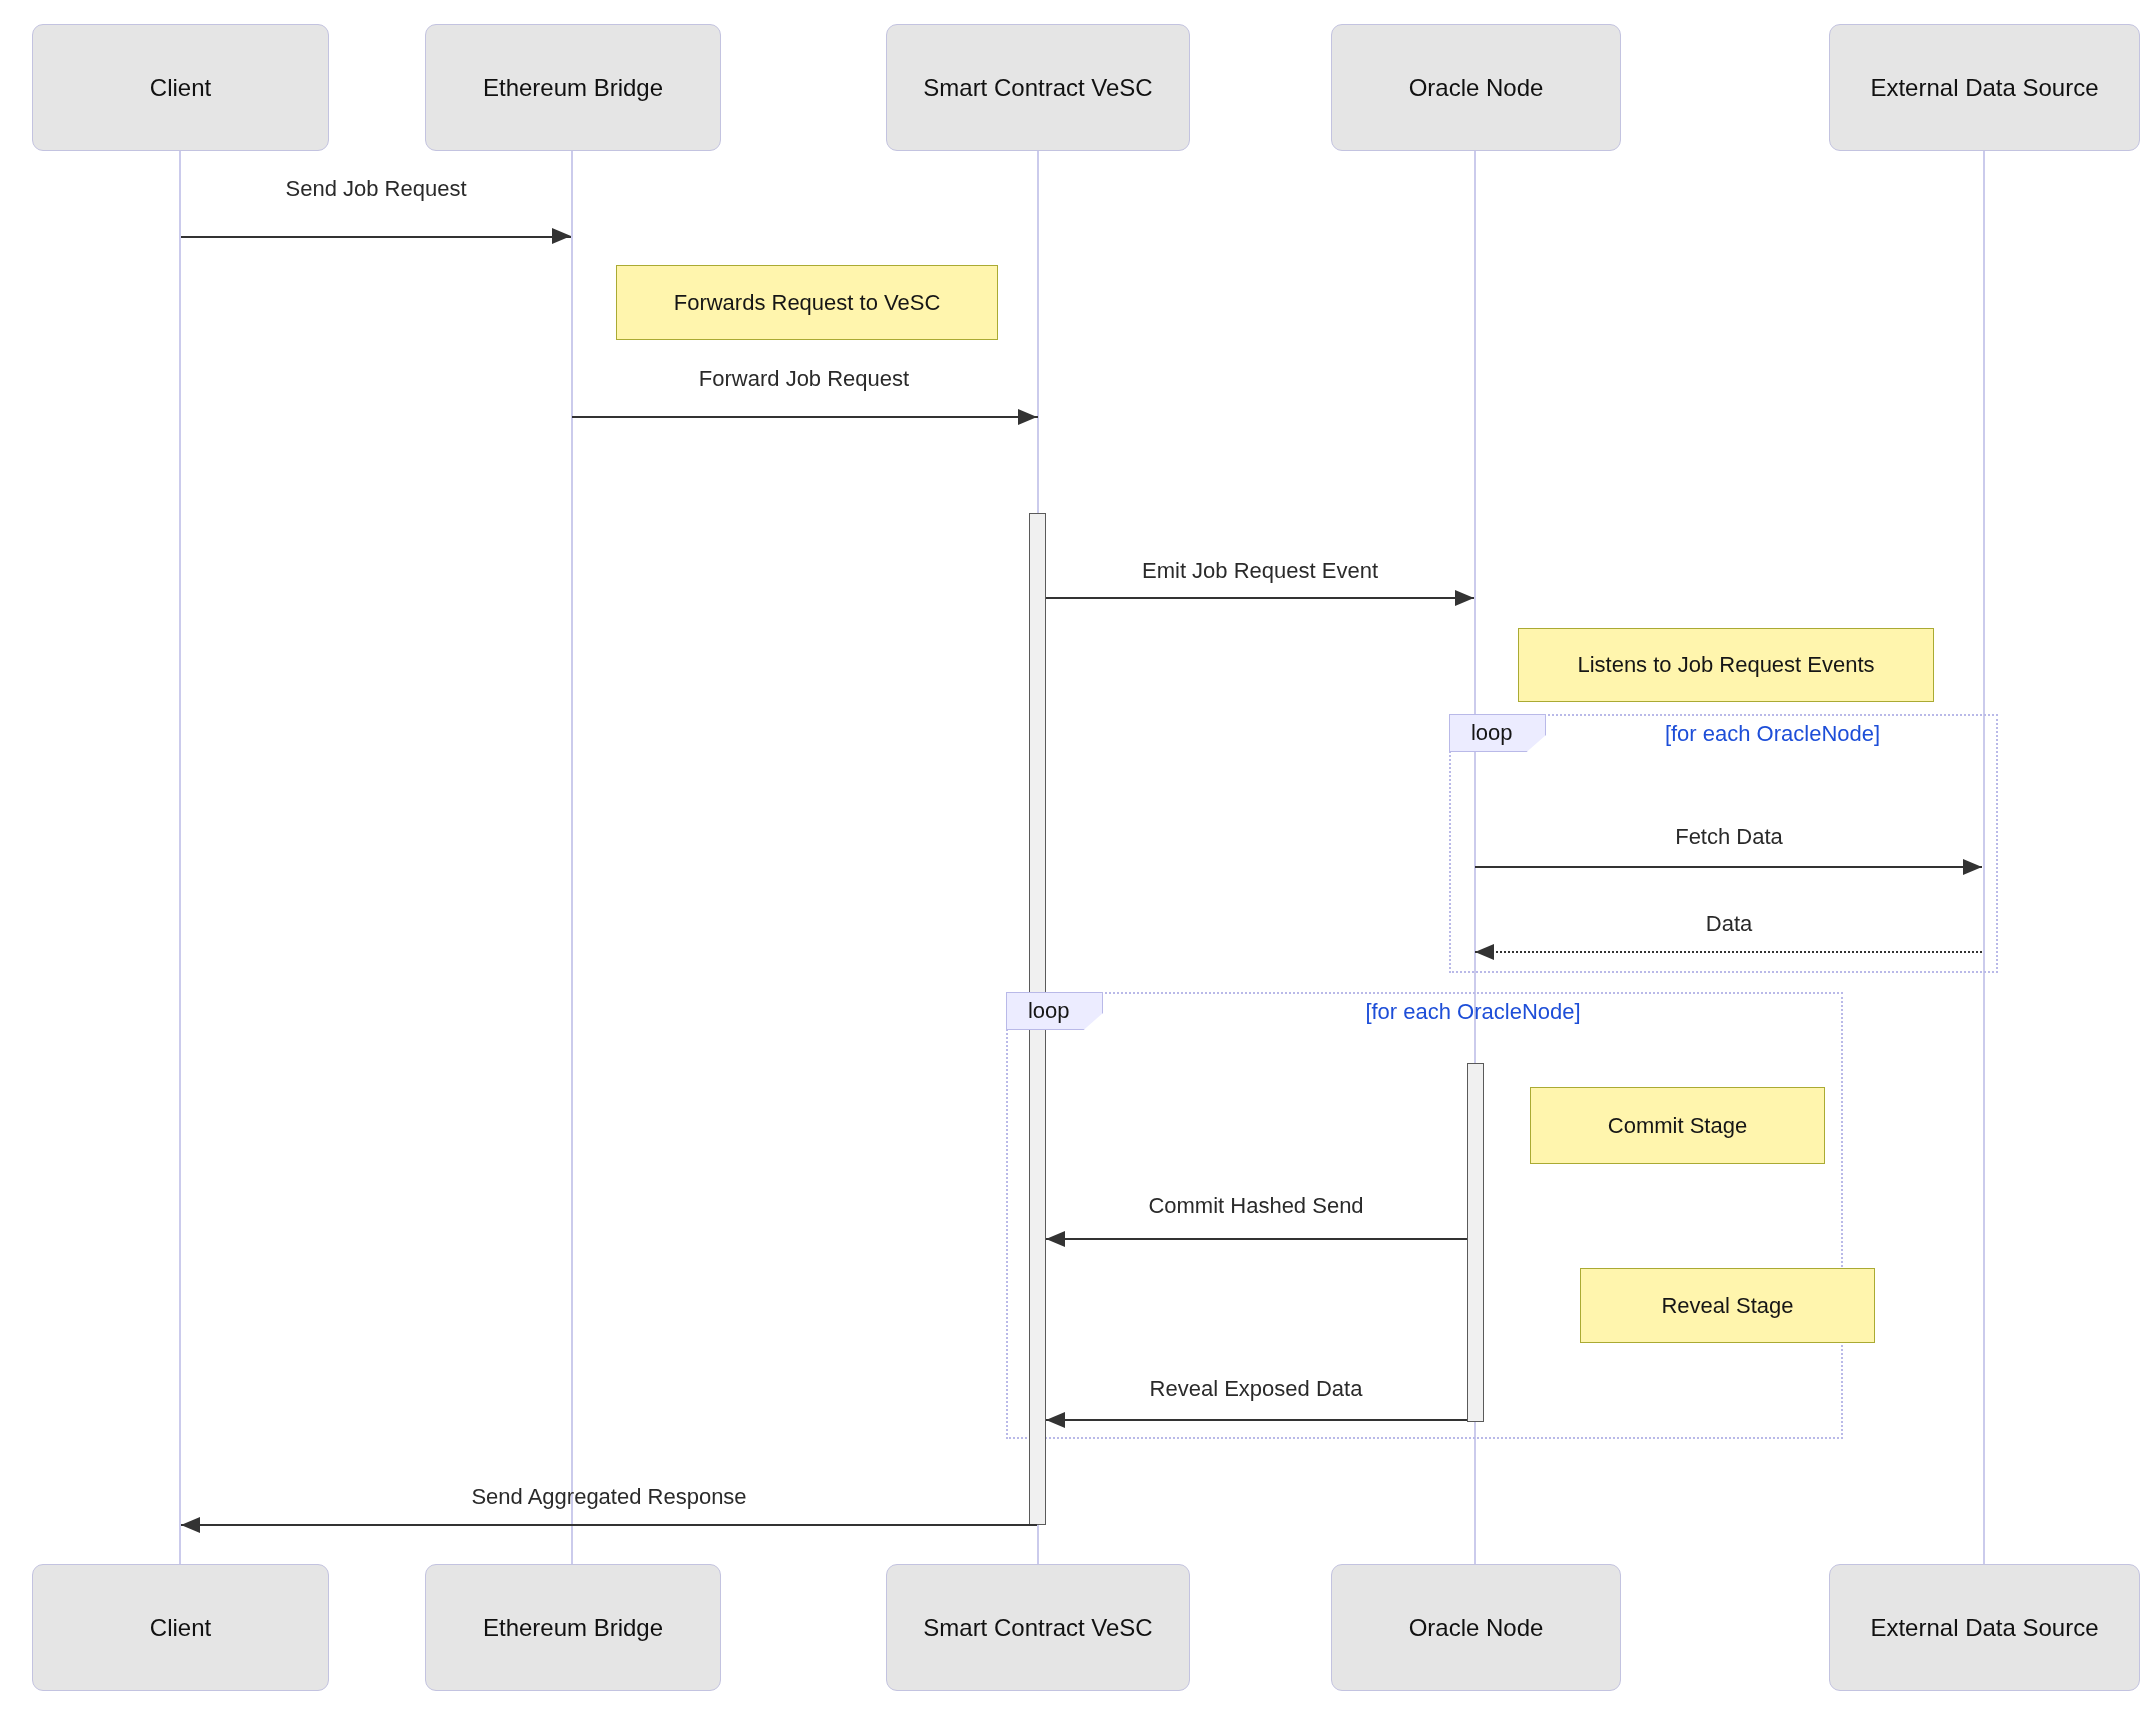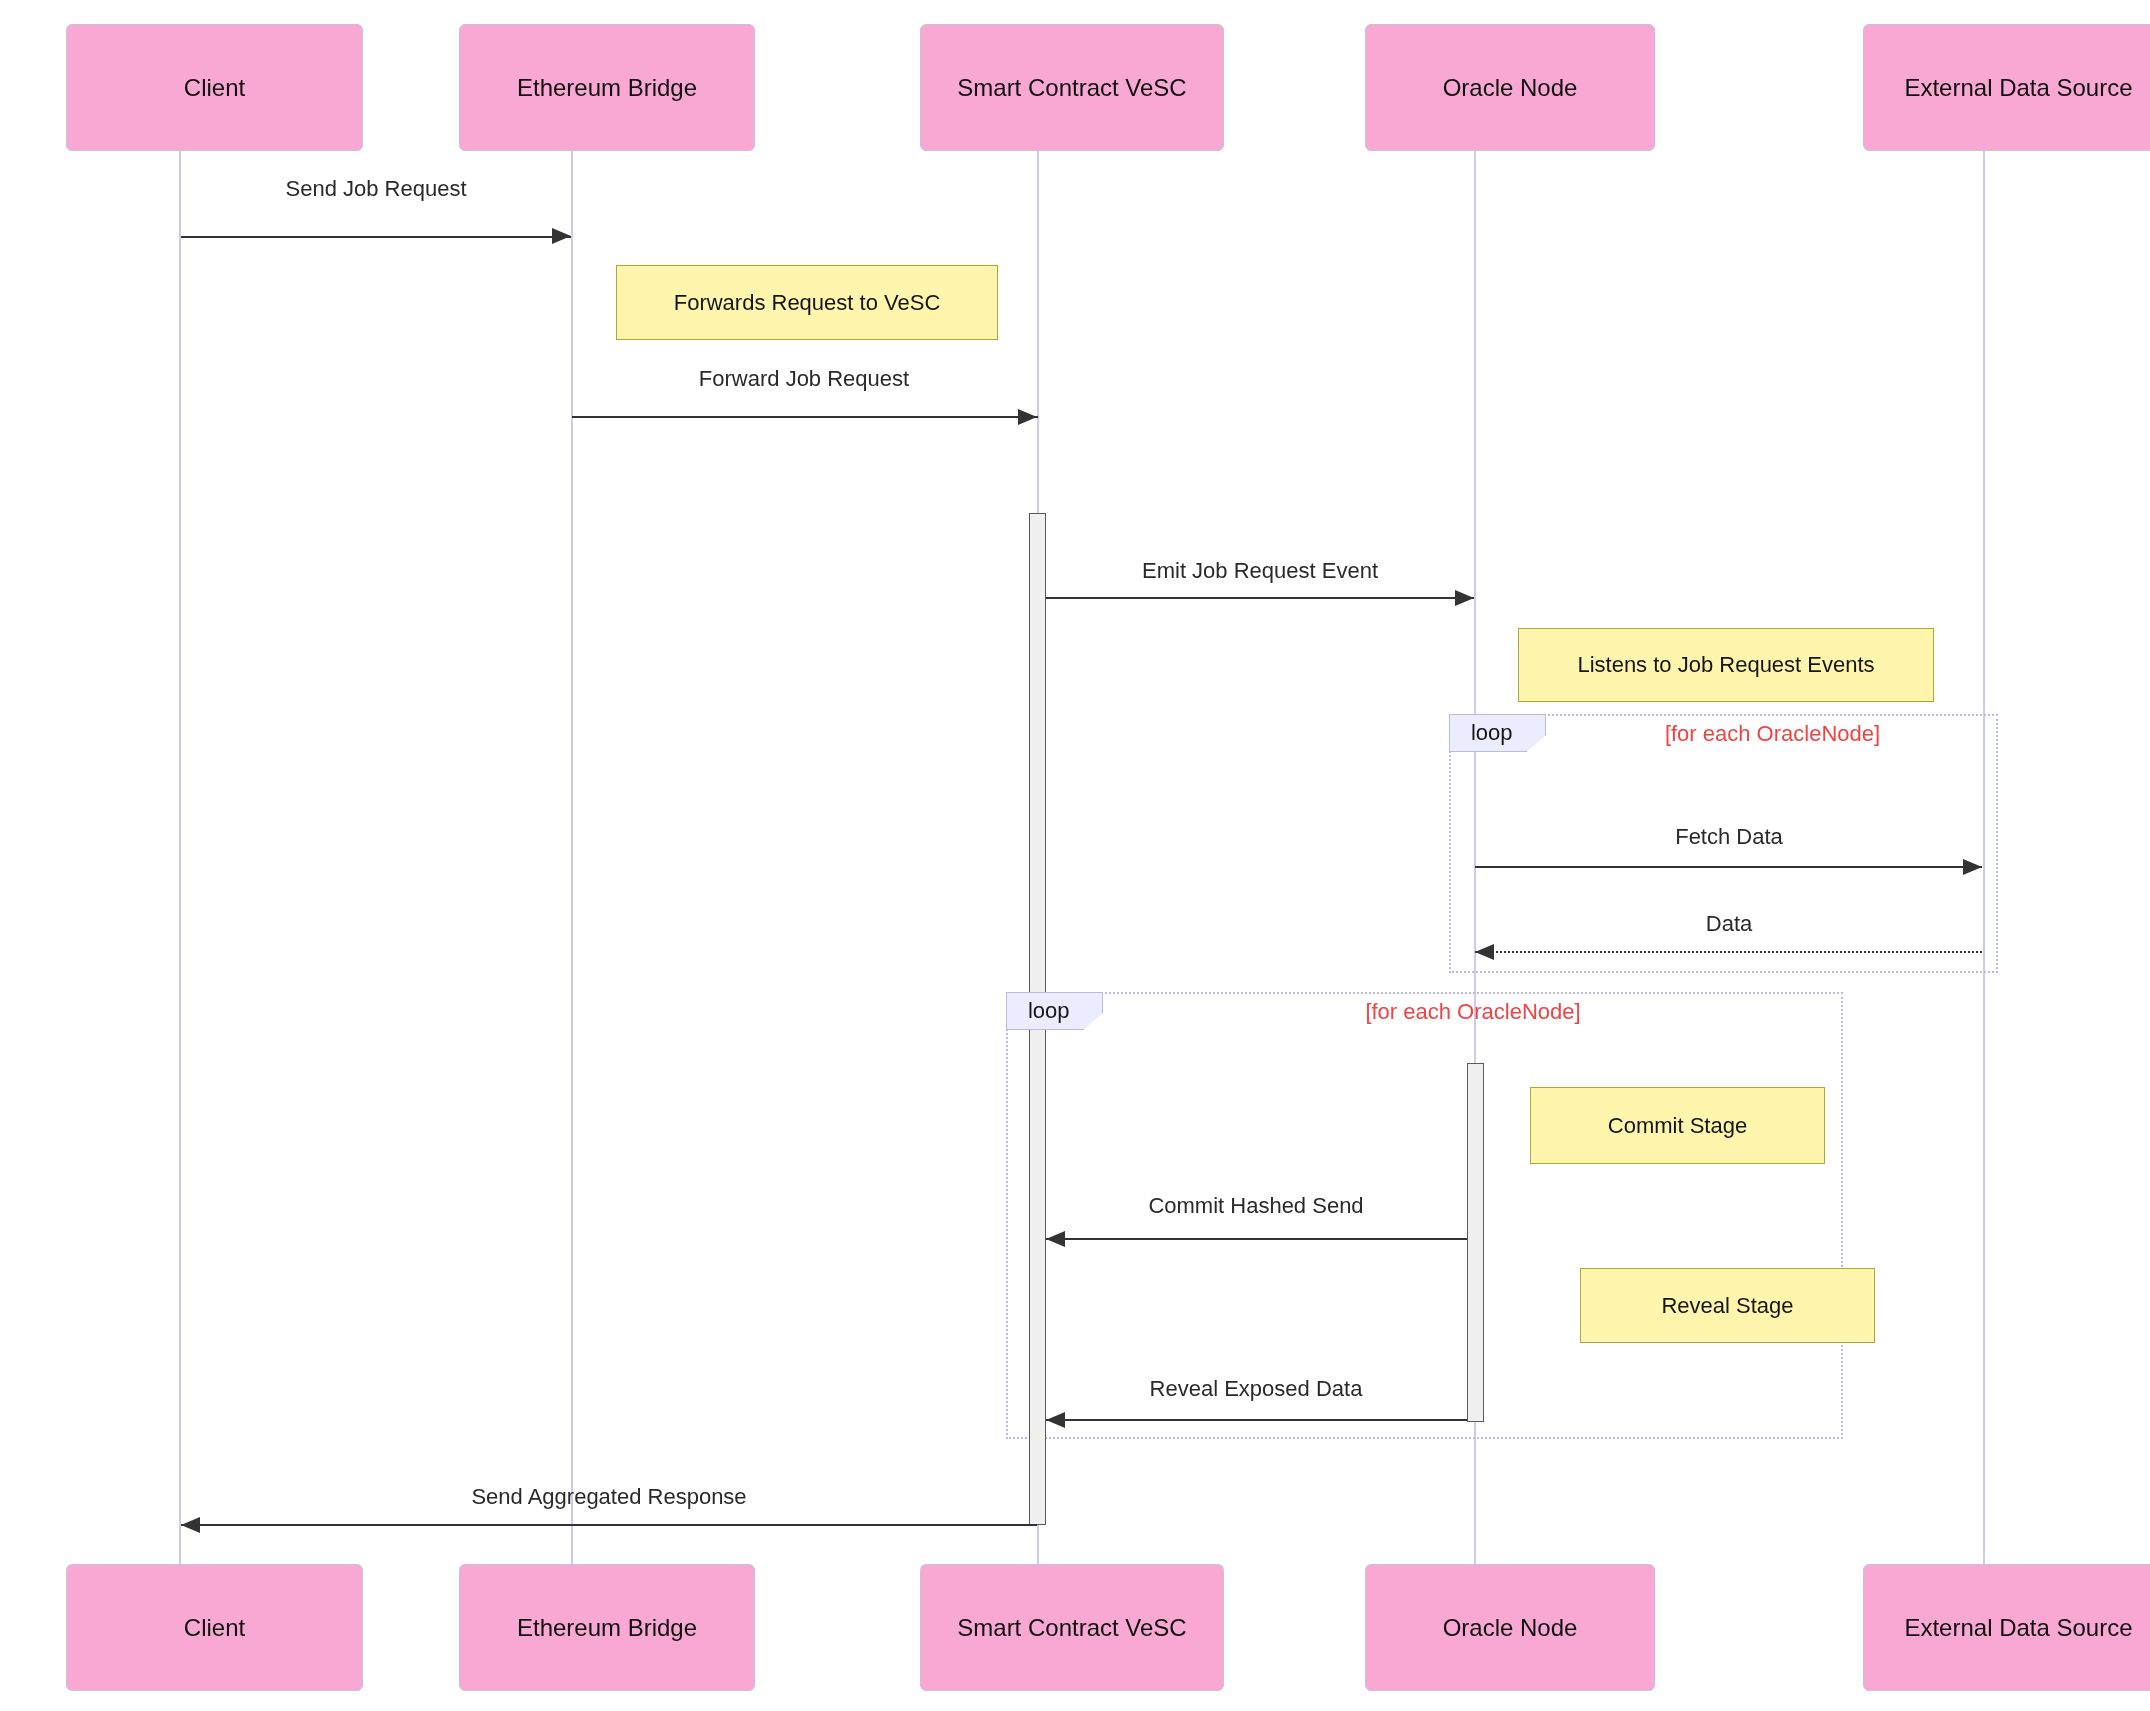--- a/index.html
+++ b/index.html
@@ -1,44 +1,44 @@
 <!DOCTYPE html>
 <html style="font-size:11.6px"><head>
 <meta charset="utf-8">
 <style>
   html,body{margin:0;padding:0;background:#ffffff;}
   #canvas{
     position:relative;width:2151px;height:1712px;background:#ffffff;
     font-family:"Liberation Sans", sans-serif;color:#161616;overflow:hidden;
   }
   .actor{
-    position:absolute;height:127px;background:#f9a8d4;border:1.4px solid #c3c3e0;
-    border-radius:6px;display:flex;align-items:center;justify-content:center;
-    font-size:24px;color:#111;box-sizing:border-box;z-index:6;margin-left:34px;
+    position:absolute;height:127px;background:#e5e5e5;border:1.4px solid #c3c3e0;
+    border-radius:11px;display:flex;align-items:center;justify-content:center;
+    font-size:24px;color:#111;box-sizing:border-box;z-index:6;
   }
   .lifeline{position:absolute;width:2.2px;top:151px;height:1413px;background:#cbcbec;z-index:1;}
   .activation{position:absolute;width:17.4px;background:#f0f0f0;border:1.4px solid #5a5a5a;box-sizing:border-box;z-index:3;}
   .note{
     position:absolute;background:#FFF5AD;border:1.4px solid #AAAA33;box-sizing:border-box;
     display:flex;align-items:center;justify-content:center;font-size:22px;color:#161616;z-index:5;margin-top:8px;
   }
   .msg-label{position:absolute;transform:translateX(-50%);white-space:nowrap;font-size:22px;color:#2a2a2a;z-index:5;}
   .msg-line{position:absolute;height:2.2px;background:#333333;z-index:4;}
   .msg-line.dashed{height:0;background:none;border-top:2.9px dotted #333333;}
   .head{position:absolute;width:0;height:0;border-top:8px solid transparent;border-bottom:8px solid transparent;z-index:4;}
   .head.right{border-left:19.5px solid #333333;}
   .head.left{border-right:19.5px solid #333333;}
   .loop-box{position:absolute;border:2.2px dotted #b9b9e8;box-sizing:border-box;background:transparent;z-index:2;}
   .loop-tab{
     position:absolute;width:97px;height:38px;background:#ECECFF;border:1.4px solid #b9b9e8;box-sizing:border-box;
     clip-path:polygon(0 0,100% 0,100% 55%,80% 100%,0 100%);
     display:flex;align-items:center;justify-content:center;padding-right:11.6px;
     font-size:22px;color:#161616;z-index:5;
   }
-  .loop-cond{position:absolute;text-align:center;font-size:22px;color:#ef4444;white-space:nowrap;z-index:5;}
+  .loop-cond{position:absolute;text-align:center;font-size:22px;color:#1d4ed8;white-space:nowrap;z-index:5;}
 </style>
 </head>
 <body>
 
 <div id="canvas">
 
   <div class="lifeline" style="left:179px;"></div>
   <div class="lifeline" style="left:571px;"></div>
   <div class="lifeline" style="left:1037px;"></div>
   <div class="lifeline" style="left:1474px;"></div>

